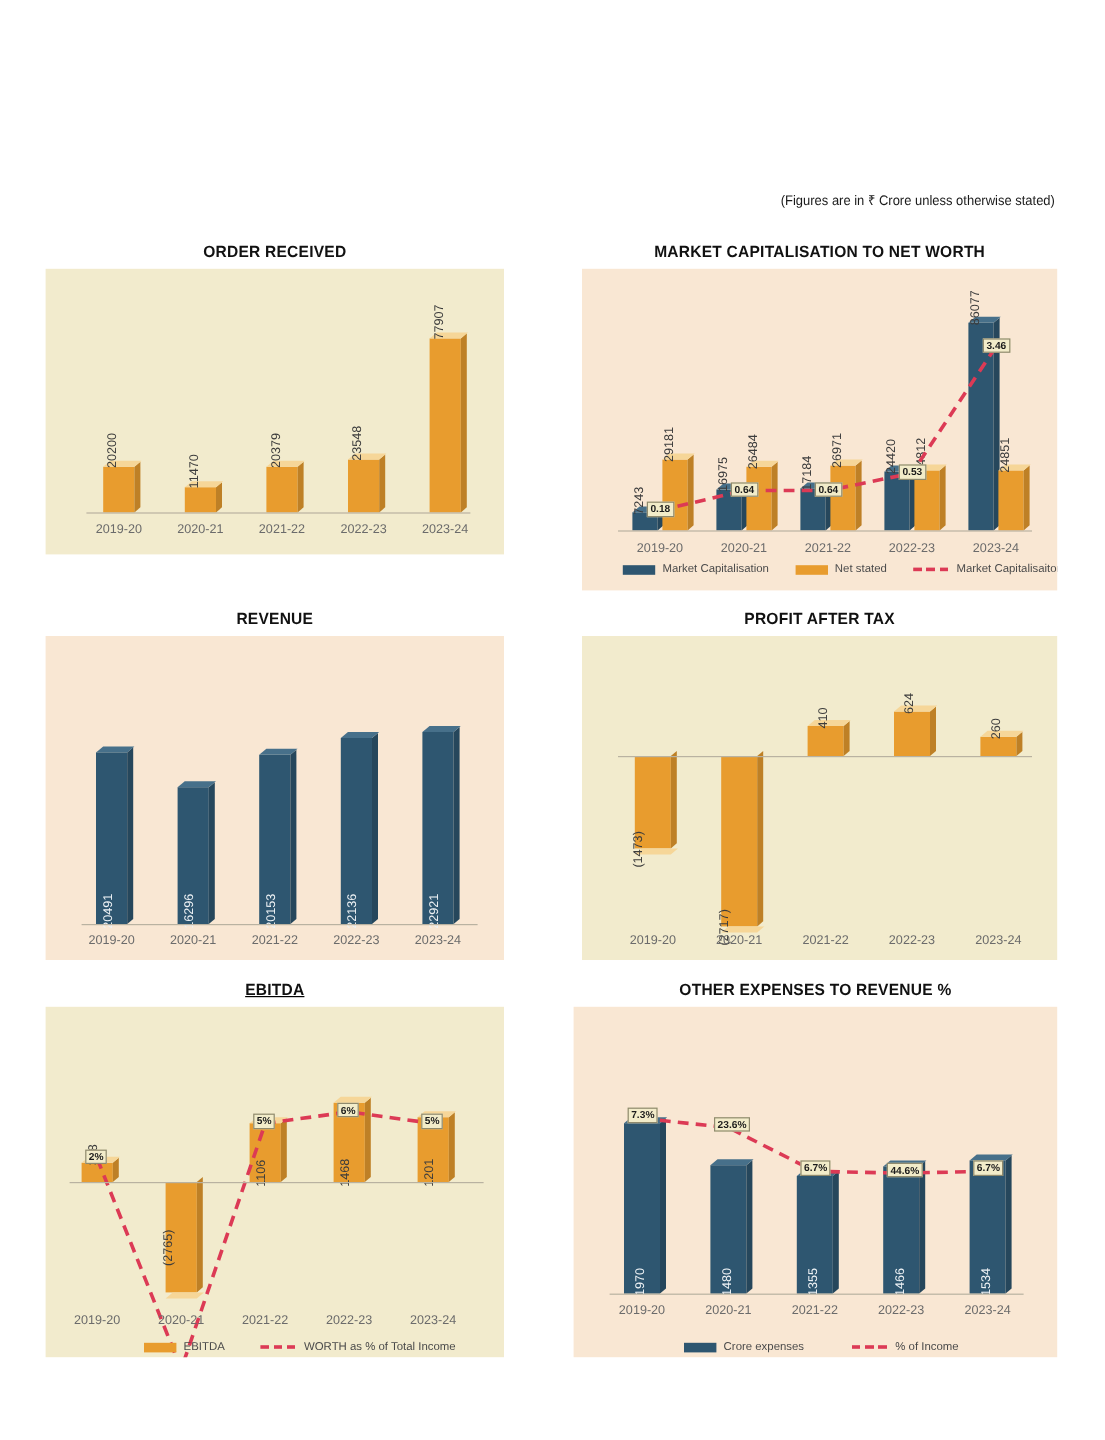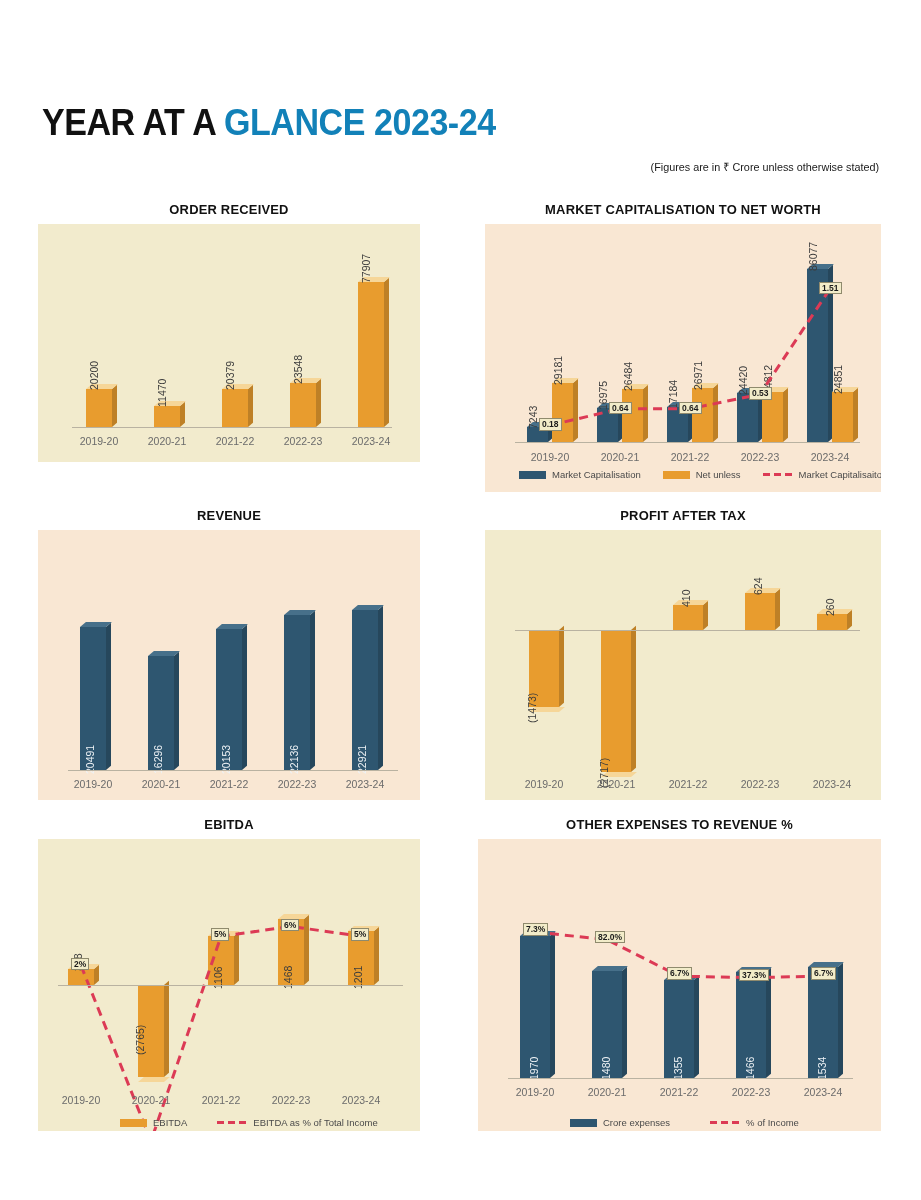--- a/index.html
+++ b/index.html
@@ -70,23 +70,20 @@
     background:#F2ECC9; border:1px solid #8f8a6d; padding:0px 2px;
     line-height:1.25; white-space:nowrap;
   }
   svg.overlay { position:absolute; left:0; top:0; overflow:visible; }
 </style>
 </head>
 <body>
 
 <div class="page">
 
-  <div class="header">
-    <h1><span>YEAR AT A </span><span class="accent">GLANCE 2023-24</span></h1>
-  </div>
   <div class="figures-note">(Figures are in ₹ Crore unless otherwise stated)</div>
 
   <div class="panel" id="p0" style="left:38px; top:202px; width:382px;">
       <div class="panel-title">ORDER RECEIVED</div>
       <div class="plot cream" style="width: 382px; height: 238px;">
         <div class="bar" style="left: 48px; top: 165.419px; width: 26px; height: 37.5814px;">
           <div class="face" style="background: rgb(232, 156, 46);"></div>
           <div class="side" style="left: 26px; width: 5px; background: rgb(190, 128, 38); transform: skewY(-40deg); transform-origin: left top;"></div>
           <div class="top" style="top: -5px; height: 5px; background: rgb(246, 214, 152); transform: skewX(-50deg); transform-origin: left bottom;"></div>
         </div>
@@ -186,35 +183,35 @@
         </div>
         <div class="lbl rot " style="left: 333.55px; top: 34.9104px;">86077</div>
         <div class="lbl rot " style="left: 358.55px; top: 158.028px;">24851</div>
         <svg class="overlay" width="396" height="268">
           <polyline points="65,201.3625 135,184.768 205,184.768 275,170.301 345,64.77699999999999" fill="none" stroke="#DC3A55" stroke-width="3" stroke-dasharray="9,6"></polyline>
         </svg>
         <div class="valbox" style="left: 54px; top: 194.363px;">0.18</div>
         <div class="valbox" style="left: 124px; top: 177.768px;">0.64</div>
         <div class="valbox" style="left: 194px; top: 177.768px;">0.64</div>
         <div class="valbox" style="left: 264px; top: 163.301px;">0.53</div>
-        <div class="valbox" style="left: 334px; top: 57.777px;">1.51</div>
+        <div class="valbox" style="left: 334px; top: 57.777px;">3.46</div>
         <div class="axis-line" style="left: 30px; top: 218px; width: 345px;"></div>
         <div class="xtick" style="left: 28px; top: 227px; width: 74px;">2019-20</div>
         <div class="xtick" style="left: 98px; top: 227px; width: 74px;">2020-21</div>
         <div class="xtick" style="left: 168px; top: 227px; width: 74px;">2021-22</div>
         <div class="xtick" style="left: 238px; top: 227px; width: 74px;">2022-23</div>
         <div class="xtick" style="left: 308px; top: 227px; width: 74px;">2023-24</div>
         <div class="legend" style="left: 14px; top: 245px; gap: 22px; margin-left: 20px;">
           <div class="row">
             <span class="sw" style="background: rgb(46, 86, 112);"></span>
             <span>Market Capitalisation</span>
           </div>
           <div class="row">
             <span class="sw" style="background: rgb(232, 156, 46);"></span>
-            <span>Net unless</span>
+            <span>Net stated</span>
           </div>
           <div class="row">
             <span class="swline"></span>
             <span>Market Capitalisaiton to Net worth</span>
           </div>
         </div>
       </div>
     </div>
   <div class="panel" id="p2" style="left:38px; top:508px; width:382px;">
       <div class="panel-title">REVENUE</div>
@@ -291,21 +288,21 @@
         </div>
         <div class="lbl rot " style="left: 350.6px; top: 74.4px;">260</div>
         <div class="axis-line" style="left: 30px; top: 100px; width: 345px;"></div>
         <div class="xtick" style="left: 30px; top: 248px; width: 58px;">2019-20</div>
         <div class="xtick" style="left: 102px; top: 248px; width: 58px;">2020-21</div>
         <div class="xtick" style="left: 174px; top: 248px; width: 58px;">2021-22</div>
         <div class="xtick" style="left: 246px; top: 248px; width: 58px;">2022-23</div>
         <div class="xtick" style="left: 318px; top: 248px; width: 58px;">2023-24</div>
       </div>
     </div>
-  <div class="panel" id="p4" style="left:38px; top:817px; width:382px;">
+  <div class="panel" id="p4" style="left:38px; top:817px; width:382px;text-decoration:underline;">
       <div class="panel-title">EBITDA</div>
       <div class="plot cream" style="width: 382px; height: 292px;">
         <div class="bar" style="left: 30px; top: 130.442px; width: 26px; height: 15.5576px;">
           <div class="face" style="background: rgb(232, 156, 46);"></div>
           <div class="side" style="left: 26px; width: 5px; background: rgb(190, 128, 38); transform: skewY(-40deg); transform-origin: left top;"></div>
           <div class="top" style="top: -5px; height: 5px; background: rgb(246, 214, 152); transform: skewX(-50deg); transform-origin: left bottom;"></div>
         </div>
         <div class="lbl rot " style="left: 46.12px; top: 120.442px;">348</div>
         <div class="bar" style="left: 100px; top: 146px; width: 26px; height: 92.1667px;">
           <div class="face" style="background: rgb(232, 156, 46);"></div>
@@ -344,21 +341,21 @@
         <div class="xtick" style="left: 156px; top: 255px; width: 54px;">2021-22</div>
         <div class="xtick" style="left: 226px; top: 255px; width: 54px;">2022-23</div>
         <div class="xtick" style="left: 296px; top: 255px; width: 54px;">2023-24</div>
         <div class="legend" style="left: 82px; top: 278px; gap: 30px;">
           <div class="row">
             <span class="sw" style="background: rgb(232, 156, 46);"></span>
             <span>EBITDA</span>
           </div>
           <div class="row">
             <span class="swline"></span>
-            <span>EBITDA as % of Total Income</span>
+            <span>WORTH as % of Total Income</span>
           </div>
         </div>
       </div>
     </div>
   <div class="panel" id="p5" style="left:478px; top:817px; width:403px;">
       <div class="panel-title">OTHER EXPENSES TO REVENUE %</div>
       <div class="plot peach" style="width: 403px; height: 292px;">
         <div class="bar" style="left: 42px; top: 96.9767px; width: 30px; height: 142.023px;">
           <div class="face" style="background: rgb(46, 86, 112);"></div>
           <div class="side" style="left: 30px; width: 5px; background: rgb(38, 71, 92); transform: skewY(-40deg); transform-origin: left top;"></div>
@@ -386,23 +383,23 @@
         <div class="bar" style="left: 330px; top: 128.409px; width: 30px; height: 110.591px;">
           <div class="face" style="background: rgb(46, 86, 112);"></div>
           <div class="side" style="left: 30px; width: 5px; background: rgb(38, 71, 92); transform: skewY(-40deg); transform-origin: left top;"></div>
           <div class="top" style="top: -5px; height: 5px; background: rgb(71, 112, 138); transform: skewX(-50deg); transform-origin: left bottom;"></div>
         </div>
         <div class="lbl rot inbar" style="left: 349.5px; top: 229px;">1534</div>
         <svg class="overlay" width="403" height="292">
           <polyline points="57,93.03428571428572 129,100.63666666666668 201,137.12809523809523 273,138.64857142857142 345,137.12809523809523" fill="none" stroke="#DC3A55" stroke-width="3" stroke-dasharray="9,6"></polyline>
         </svg>
         <div class="valbox" style="left: 45px; top: 84.0343px;">7.3%</div>
-        <div class="valbox" style="left: 117px; top: 91.6367px;">82.0%</div>
+        <div class="valbox" style="left: 117px; top: 91.6367px;">23.6%</div>
         <div class="valbox" style="left: 189px; top: 128.128px;">6.7%</div>
-        <div class="valbox" style="left: 261px; top: 129.649px;">37.3%</div>
+        <div class="valbox" style="left: 261px; top: 129.649px;">44.6%</div>
         <div class="valbox" style="left: 333px; top: 128.128px;">6.7%</div>
         <div class="axis-line" style="left: 30px; top: 239px; width: 345px;"></div>
         <div class="xtick" style="left: 28px; top: 247px; width: 58px;">2019-20</div>
         <div class="xtick" style="left: 100px; top: 247px; width: 58px;">2020-21</div>
         <div class="xtick" style="left: 172px; top: 247px; width: 58px;">2021-22</div>
         <div class="xtick" style="left: 244px; top: 247px; width: 58px;">2022-23</div>
         <div class="xtick" style="left: 316px; top: 247px; width: 58px;">2023-24</div>
         <div class="legend" style="left: 92px; top: 278px; gap: 40px;">
           <div class="row">
             <span class="sw" style="background: rgb(46, 86, 112);"></span>

